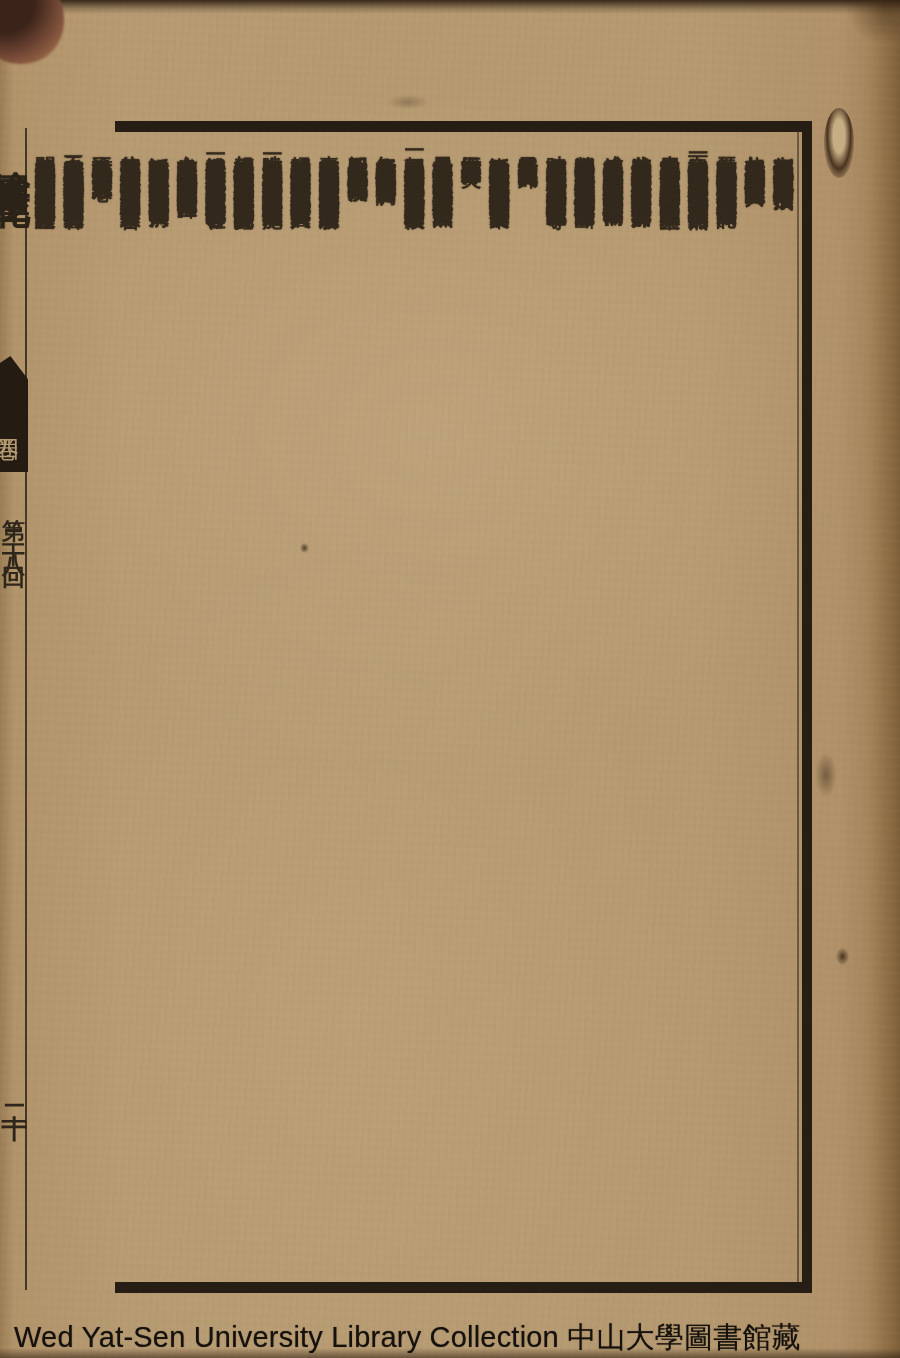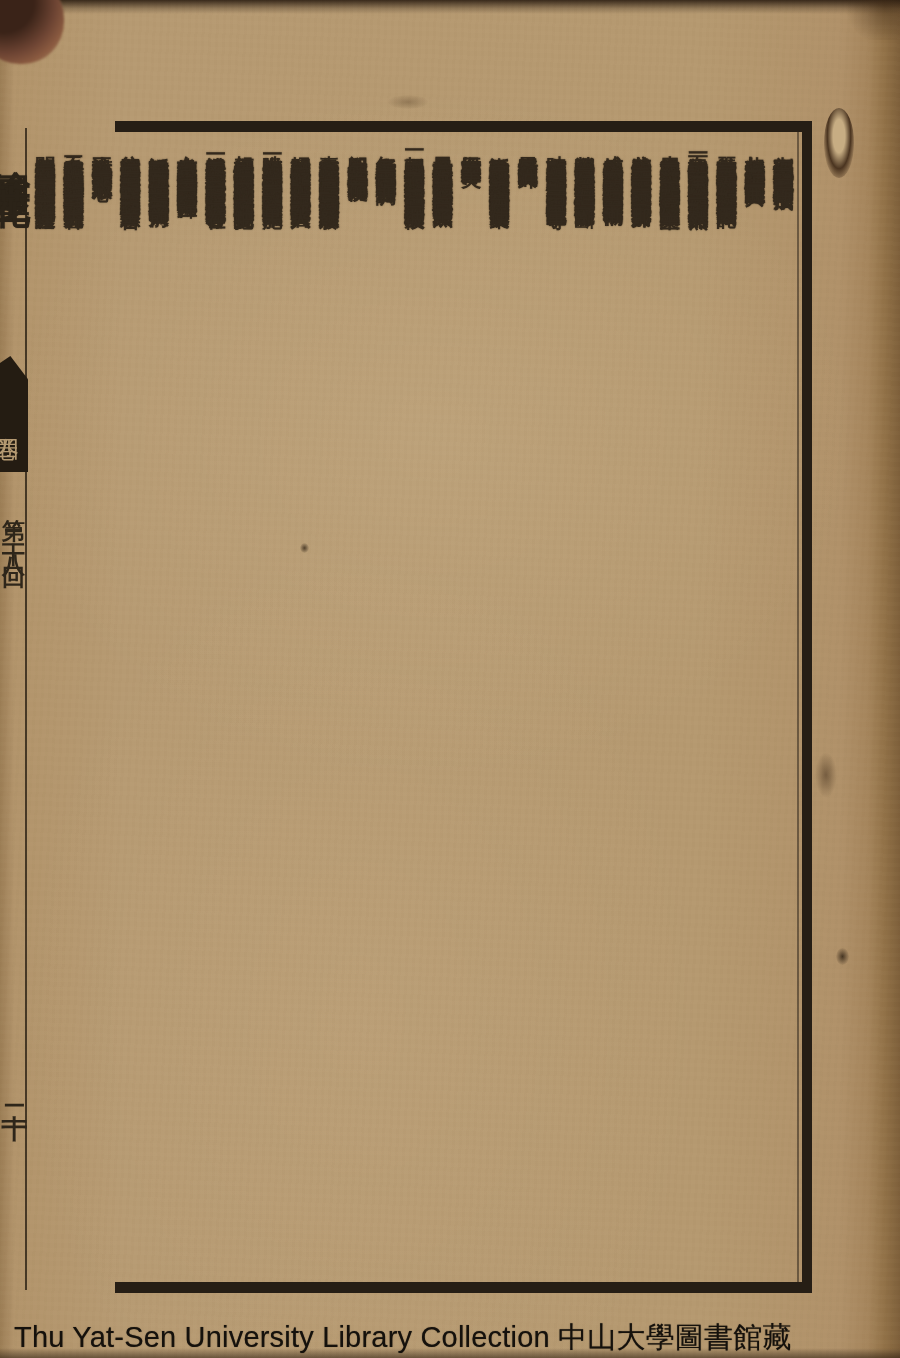--- a/index.html
+++ b/index.html
@@ -185,14 +185,14 @@
       <div class="tcol">不云委府略寬腸郝說廉公坐晚堂帶去成姬扣小姐花廳砎審這行藏人肅靜燭輝煌吏役親隨列兩行刑具各般齊取到廉明府從容先</div>
       <div class="tcol">問美紅妝九華仍以前言訴問罷能傳教立一旁復喚妖嬈成氏女再三砎結一樁樁妖嬈咬定千金害大怒廉公不可當吒令旁邊諸吏役速</div>
     </div>
 
   <div class="stain stain-1"></div>
   <div class="stain stain-2"></div>
   <div class="stain stain-3"></div>
   <div class="stain stain-4"></div>
   <div class="stain stain-5"></div>
 
-  <div class="caption">Thu Yat-Sen University Library Collection 中山大學圖書館藏</div>
+  <div class="caption">Wed Yat-Sen University Library Collection 中山大學圖書館藏</div>
 </div>
 
 </body></html>

